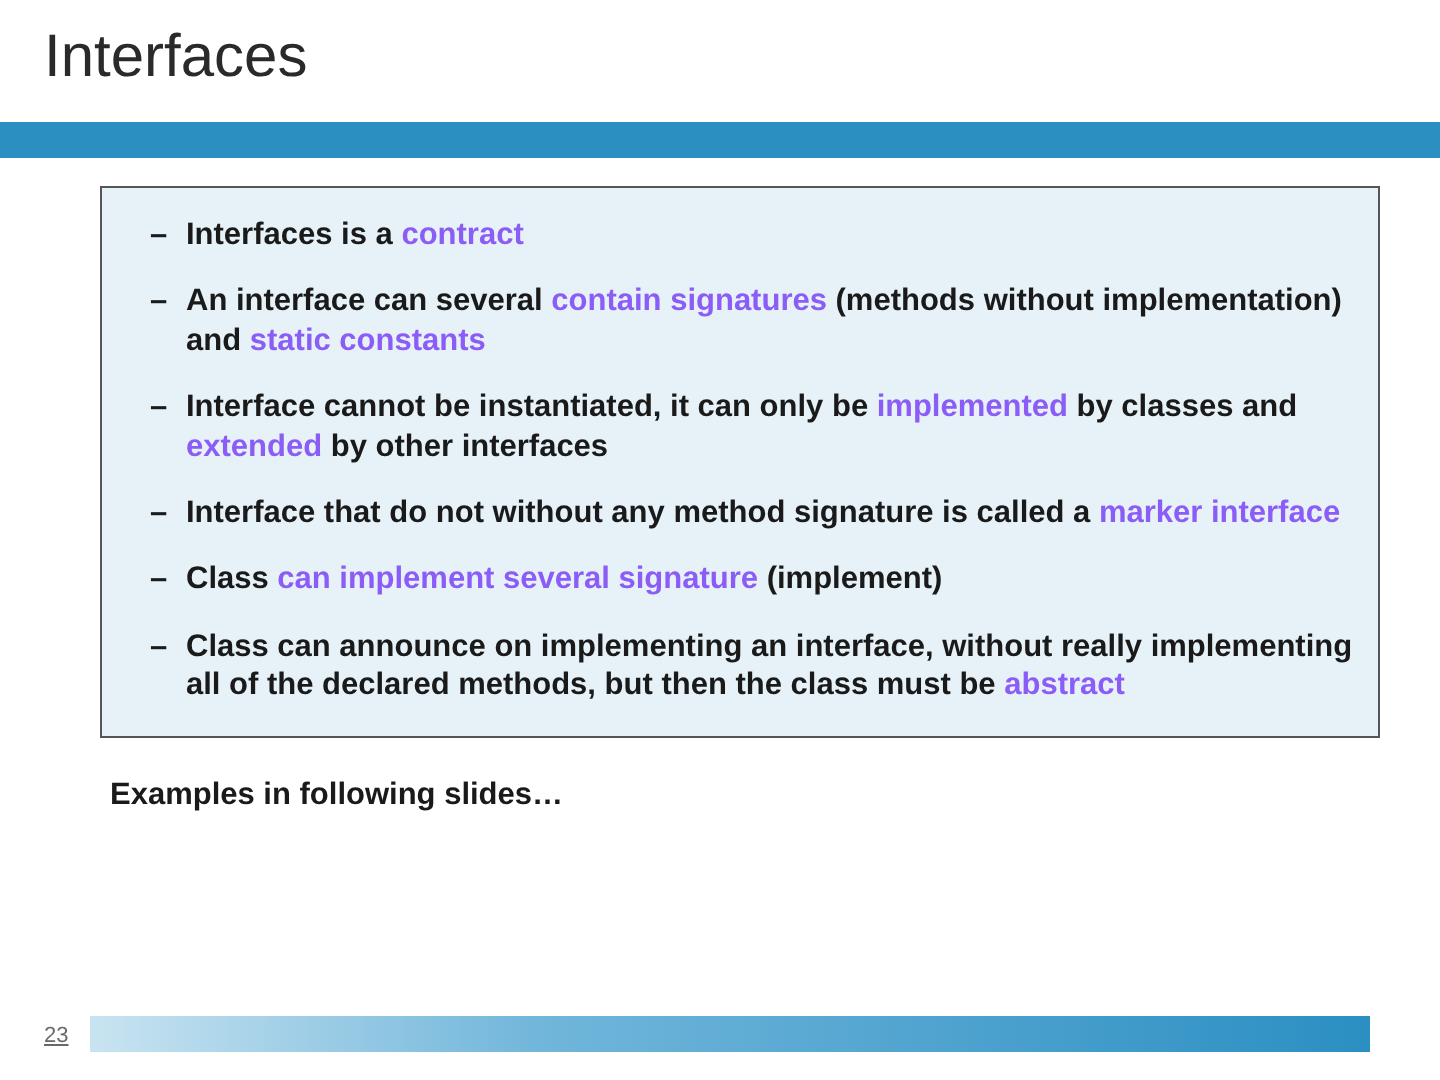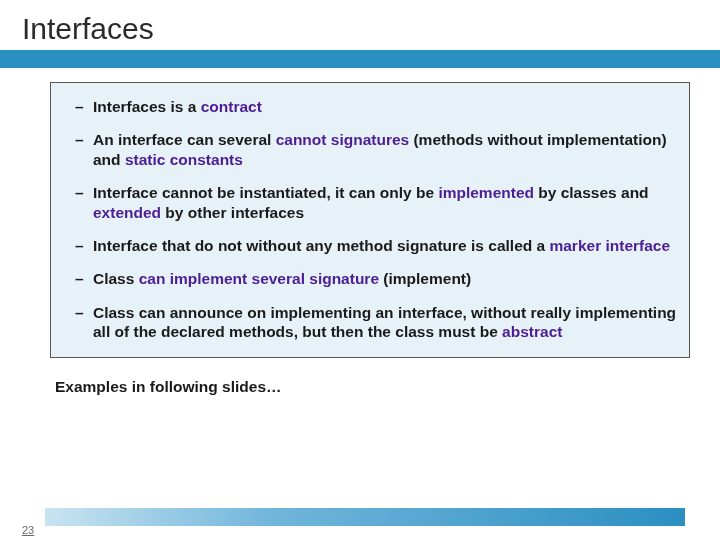--- a/index.html
+++ b/index.html
@@ -6,21 +6,21 @@
   body {
     width: 720px;
     height: 540px;
     font-family: Arial, Helvetica, sans-serif;
     background: #fff;
     position: relative;
     overflow: hidden;
   }
   .title-bar {
     width: 100%;
-    height: 50px;
+    height: 61px;
     background: #fff;
     padding: 12px 22px 0 22px;
   }
   .title-text {
     font-size: 30px;
     color: #2a2a2a;
     font-weight: 400;
   }
   .blue-band {
     width: 100%;
@@ -41,31 +41,31 @@
     line-height: 1.25;
     color: #1a1a1a;
   }
   .bullet:last-child { margin-bottom: 0; }
   .dash {
     width: 18px;
     flex: 0 0 18px;
     font-weight: bold;
   }
   .bullet-text { flex: 1; font-weight: bold; }
-  .hl { color: #4c1d95; font-weight: bold; }
+  .hl { color: #8b5cf6; font-weight: bold; }
   .footer-note {
     margin: 20px 0 16px 55px;
     font-size: 15.5px;
     font-weight: bold;
     color: #1a1a1a;
   }
   .page-number {
     position: absolute;
     left: 22px;
-    bottom: 4px;
+    bottom: 16px;
     font-size: 11px;
     color: #696969;
     text-decoration: underline;
   }
   .bottom-grad {
     position: absolute;
     left: 45px;
     bottom: 14px;
     width: 640px;
     height: 18px;
@@ -85,21 +85,21 @@
   <div class="bullet">
     <div class="dash">–</div>
     <div class="bullet-text">
       <span>Interfaces is a </span><span class="hl">contract</span><span></span>
     </div>
   </div>
 
   <div class="bullet">
     <div class="dash">–</div>
     <div class="bullet-text">
-      <span>An interface can several </span><span class="hl">cannot signatures</span><span> (methods without implementation) and </span><span class="hl">static constants</span><span></span>
+      <span>An interface can several </span><span class="hl">contain signatures</span><span> (methods without implementation) and </span><span class="hl">static constants</span><span></span>
     </div>
   </div>
 
   <div class="bullet">
     <div class="dash">–</div>
     <div class="bullet-text">
       <span>Interface cannot be instantiated, it can only be </span><span class="hl">implemented</span><span> by classes and </span><span class="hl">extended</span><span> by other interfaces</span>
     </div>
   </div>
 

